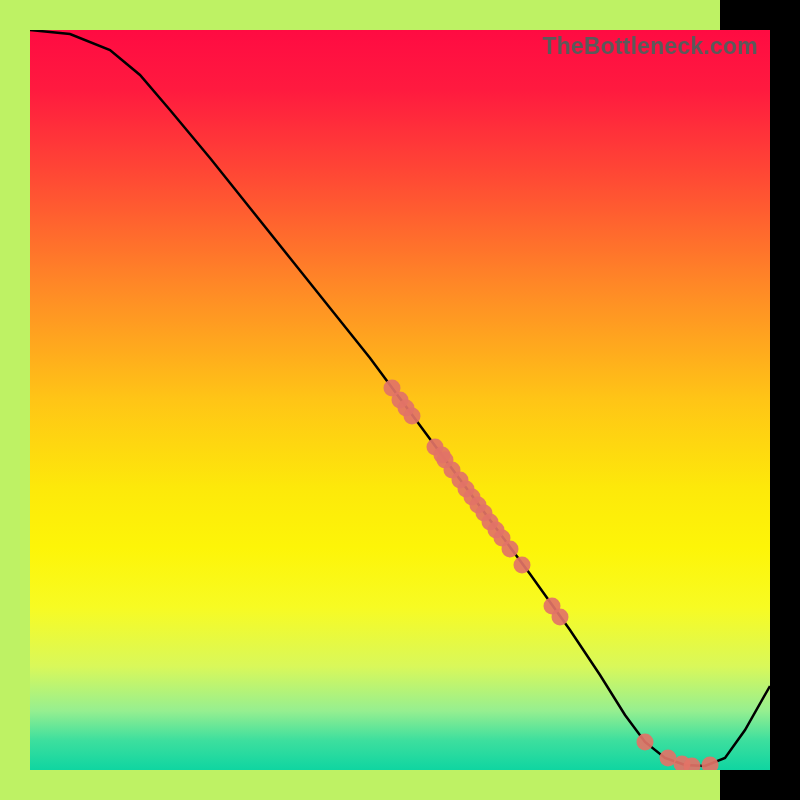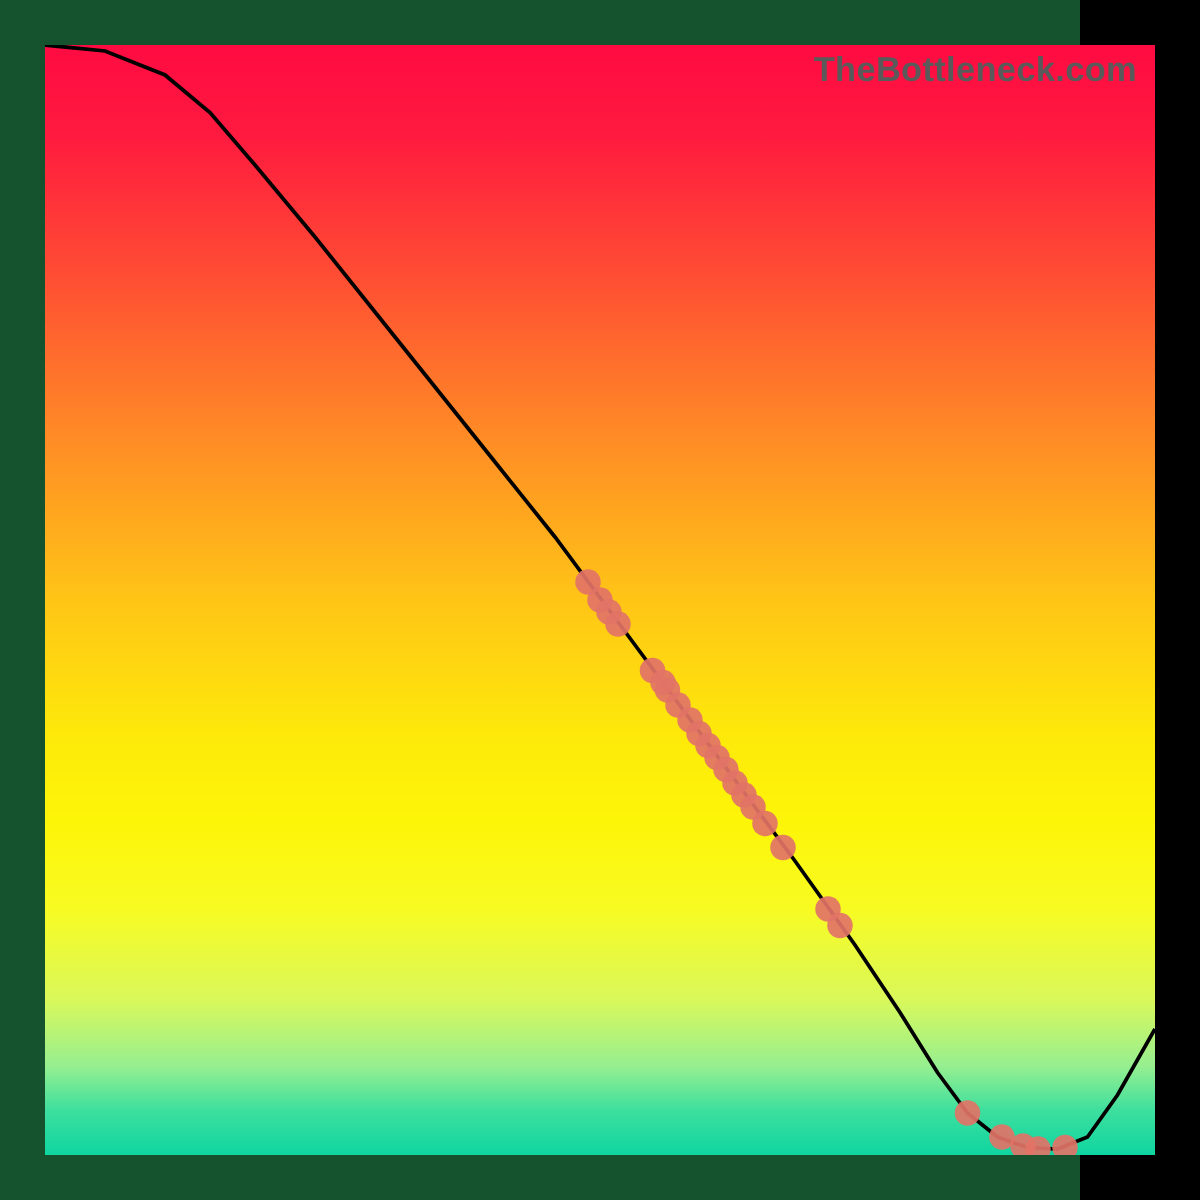--- a/index.html
+++ b/index.html
@@ -1,20 +1,20 @@
 <!DOCTYPE html>
 <html><head>
 <meta charset="utf-8">
 <style>
   * { margin: 0; padding: 0; box-sizing: border-box; }
   html, body { width: 800px; height: 800px; overflow: hidden; background: #000; }
   .frame {
     position: absolute;
     left: 0; top: 0; width: 720px; height: 800px;
-    background: #14532d;
+    background: #bef264;
   }
   .plot {
     position: absolute;
     left: 30px; top: 30px;
     width: 740px; height: 740px;
     background: linear-gradient(to bottom,
       #ff0b42 0%,
       #ff1a3f 8%,
       #ff4a34 20%,
       #ff8a26 35%,

